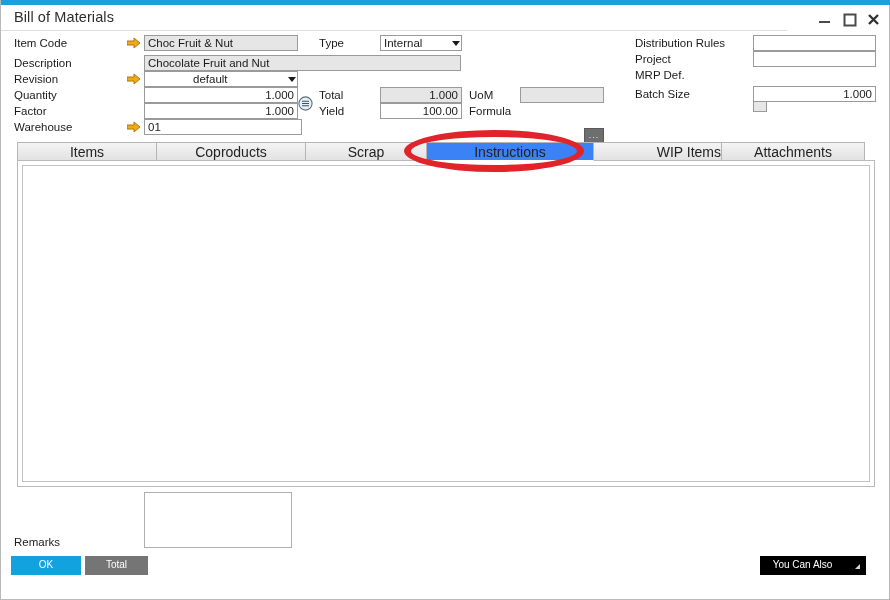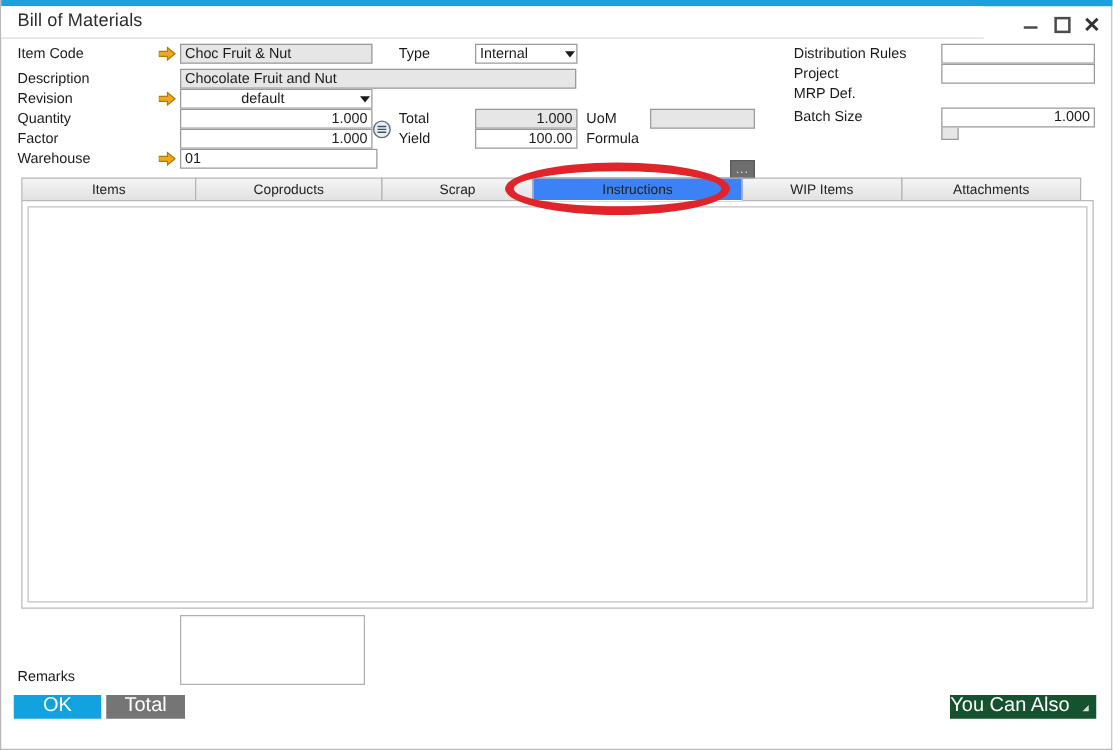--- a/index.html
+++ b/index.html
@@ -116,21 +116,21 @@
   
   #tabstrip {
     position: absolute; left: 16px; top: 142px;
     width: 832px; height: 19px;
   }
   .tab {
     position: absolute; top: 0;
     height: 19px;
     border: 1px solid #b5b5b5;
     background: linear-gradient(#f4f4f4, #e2e2e2);
-    font-size: 11px;
+    font-size: 14px;
     color: #222;
     text-align: center;
     line-height: 18px;
     cursor: pointer;
     white-space: nowrap;
     overflow: hidden;
   }
   .tab.active {
     background: #3b82f6;
     border-bottom: 1px solid #ffffff;
@@ -178,40 +178,40 @@
     background: #ffffff;
     font-size: 11.5px;
     color: #1b1b1b;
     padding: 3px;
     overflow: auto;
     white-space: pre-wrap;
   }
   .btn {
     position: absolute;
     height: 19px;
-    font-size: 16px;
+    font-size: 10px;
     color: #ffffff;
     text-align: center;
     line-height: 18px;
     cursor: pointer;
     border: none;
     white-space: nowrap;
     font-family: "Liberation Sans", sans-serif;
   }
   #btn-ok {
     left: 10px; top: 556px; width: 70px;
     background: #12a2e0;
   }
   #btn-cancel {
     left: 84px; top: 556px; width: 63px;
     background: #757575;
   }
   #btn-youcanalso {
-    left: 759px; top: 556px; width: 117px; height: 19px;
-    background: #14532d;
+    left: 759px; top: 556px; width: 106px; height: 19px;
+    background: #000000;
     text-align: center;
     padding-right: 21px;
   }
   #yca-arrow {
     position: absolute; right: 6px; top: 8px;
     width: 0; height: 0;
     border-left: 5px solid transparent;
     border-bottom: 5px solid #d8d8d8;
   }
 </style>
@@ -321,21 +321,21 @@
 
     <div class="lbl" style="left:634px; top:55px;">Batch Size</div>
     <div class="fld num" style="left:752px; top:54px; width:123px;">1.000</div>
   </div>
 
   <div id="tabstrip">
     <div class="tab" style="left:0px; width:140px;">Items</div>
     <div class="tab" style="left:139px; width:150px;">Coproducts</div>
     <div class="tab" style="left:288px; width:122px;">Scrap</div>
     <div class="tab active" style="left:409px; width:168px;">Instructions</div>
-    <div class="tab" style="left:576px; width:129px;">WIP Items</div>
+    <div class="tab" style="left:576px; width:129px;text-align:right;">WIP Items</div>
     <div class="tab" style="left:704px; width:144px;">Attachments</div>
   </div>
 
   <div id="annotation"></div>
 
   <div id="tabpanel">
     <div id="instructions-area"></div>
   </div>
 
   <div id="remarks-label">Remarks</div>

